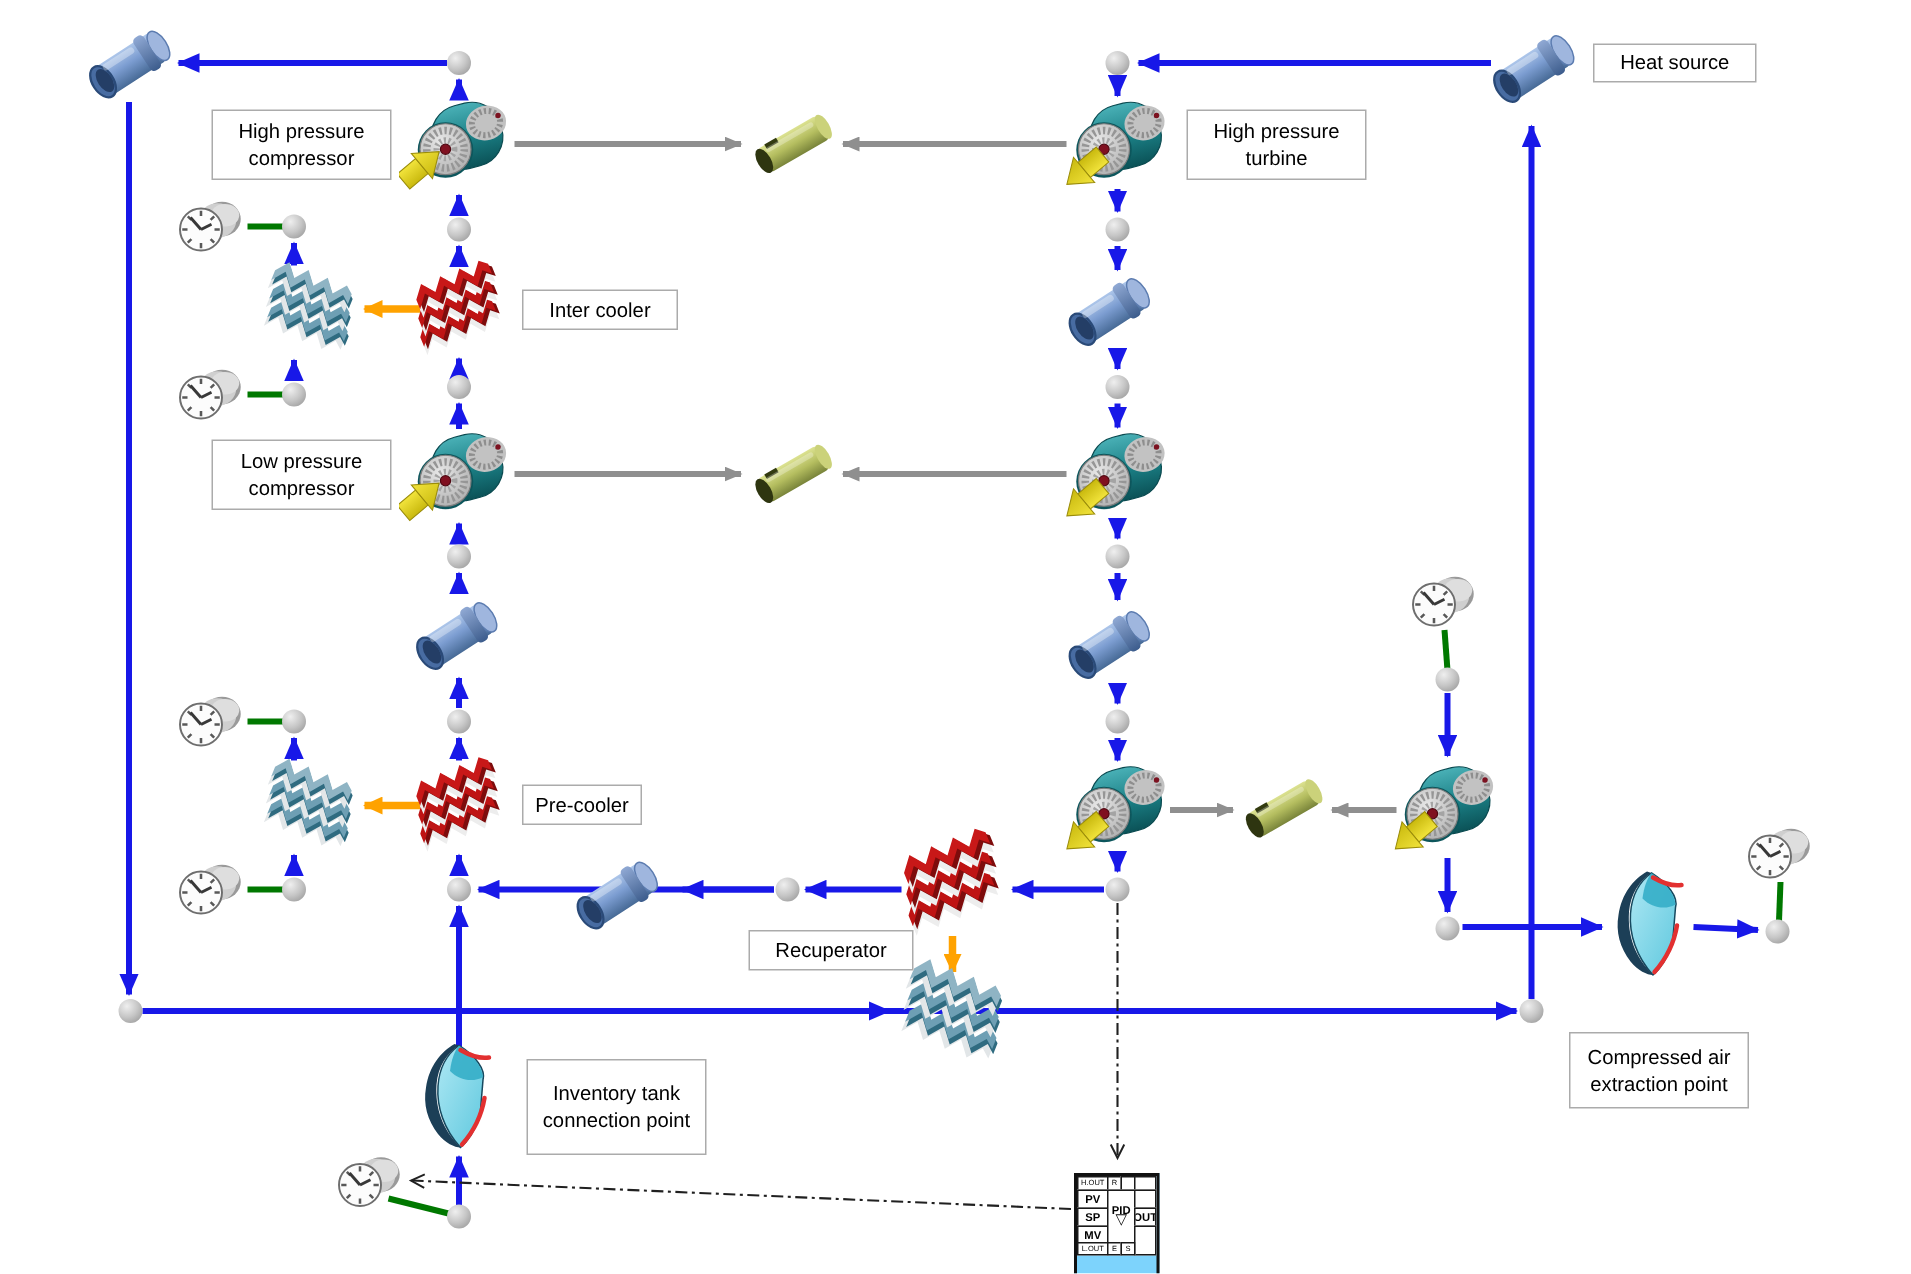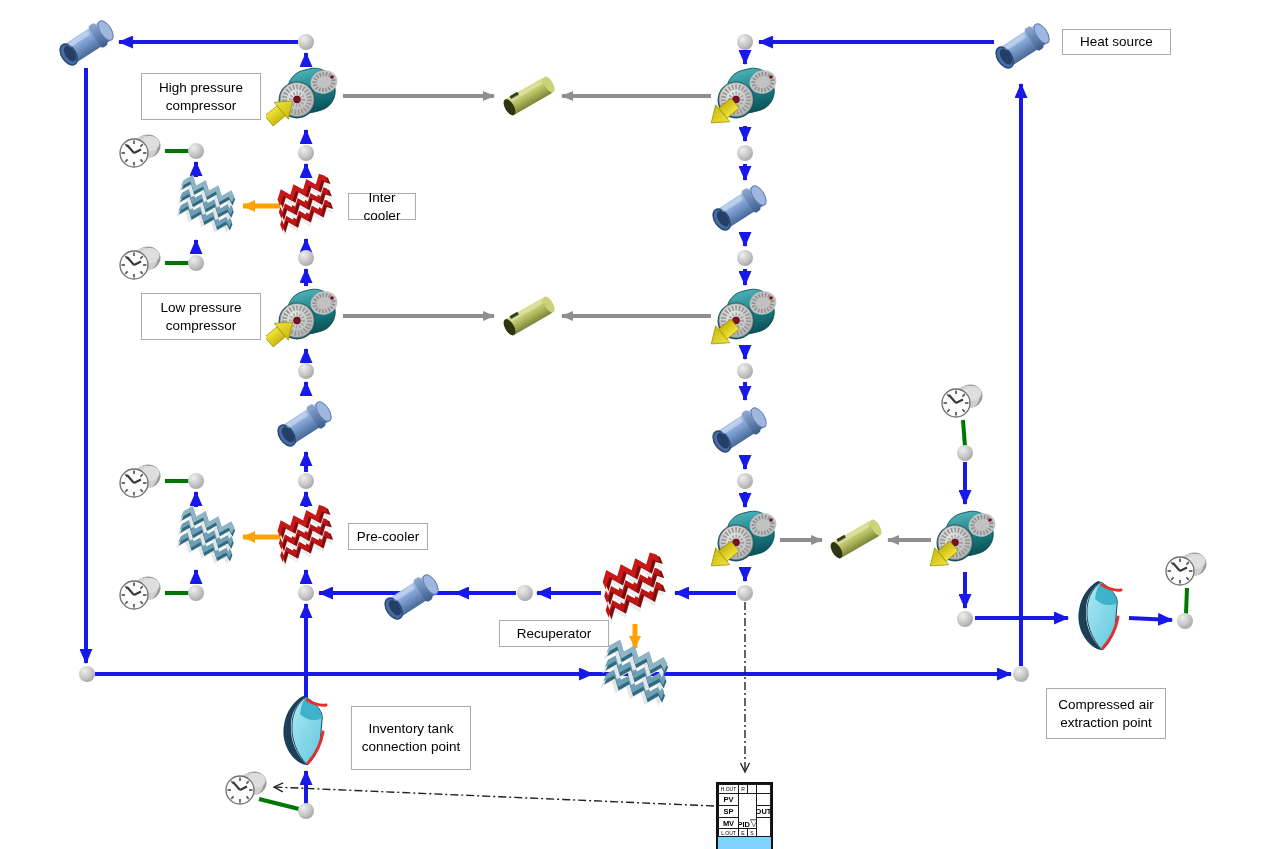--- a/index.html
+++ b/index.html
@@ -10,21 +10,21 @@
   .node{position:absolute;z-index:4;width:16px;height:16px;border-radius:50%;
         background:radial-gradient(circle at 35% 30%, #efefef 0%, #c6c6c6 48%, #8f8f8f 100%);}
   .lbl{position:absolute;z-index:5;background:#fff;border:1px solid #ababab;
        display:flex;align-items:center;justify-content:center;text-align:center;
        font-size:13.5px;color:#000;line-height:1.3;padding:2px 4px;box-sizing:border-box;}
   .pid{position:absolute;z-index:5;width:57px;height:74px;background:#7dd3fc;border:2px solid #111;box-sizing:border-box;}
   .pc{position:absolute;border:1px solid #1a1a1a;background:#fff;box-sizing:border-box;
       display:flex;align-items:center;justify-content:center;font-weight:bold;color:#000;overflow:hidden;}
   .pc.tiny{font-size:5px;font-weight:normal;}
   .pc.sm{font-size:7.5px;}
-  .pidmid{flex-direction:row;line-height:1;align-items:flex-end;}
+  .pidmid{flex-direction:column;line-height:1;}
   .pidtri{font-size:10px;margin-top:-1px;font-weight:normal;}
 </style>
 </head>
 <body>
 
 <div id="canvas">
 
 <svg width="0" height="0" style="position:absolute" aria-hidden="true">
 <defs>
   <linearGradient id="gPipe" x1="0" y1="0" x2="0" y2="1">
@@ -385,23 +385,24 @@
 <div class="node" style="left:737px;top:473px"></div>
 <div class="node" style="left:737px;top:585px"></div>
 <div class="node" style="left:517px;top:585px"></div>
 <div class="node" style="left:79px;top:666px"></div>
 <div class="node" style="left:1013px;top:666px"></div>
 <div class="node" style="left:957px;top:445px"></div>
 <div class="node" style="left:957px;top:611px"></div>
 <div class="node" style="left:1177px;top:613px"></div>
 
 <div class="lbl" style="left:141px;top:73px;width:120px;height:47px">High pressure compressor</div>
-<div class="lbl" style="left:348px;top:193px;width:68px;height:27px">Inter cooler</div>
+<div class="lbl" style="left:348px;top:193px;width:104px;height:27px">Inter cooler</div>
 <div class="lbl" style="left:141px;top:293px;width:120px;height:47px">Low pressure compressor</div>
 <div class="lbl" style="left:348px;top:523px;width:80px;height:27px">Pre-cooler</div>
+<div class="lbl" style="left:791px;top:73px;width:120px;height:47px">High pressure turbine</div>
 <div class="lbl" style="left:499px;top:620px;width:110px;height:27px">Recuperator</div>
 <div class="lbl" style="left:351px;top:706px;width:120px;height:64px">Inventory tank connection point</div>
 <div class="lbl" style="left:1046px;top:688px;width:120px;height:51px">Compressed air extraction point</div>
 <div class="lbl" style="left:1062px;top:29px;width:109px;height:26px">Heat source</div>
 
 <div class="pid" style="left:716px;top:782px">
   <div class="pc tiny" style="left:0;top:0;width:21px;height:10px">H.OUT</div>
   <div class="pc sm" style="left:0;top:9px;width:21px;height:13px">PV</div>
   <div class="pc sm" style="left:0;top:21px;width:21px;height:13px">SP</div>
   <div class="pc sm" style="left:0;top:33px;width:21px;height:12px">MV</div>

